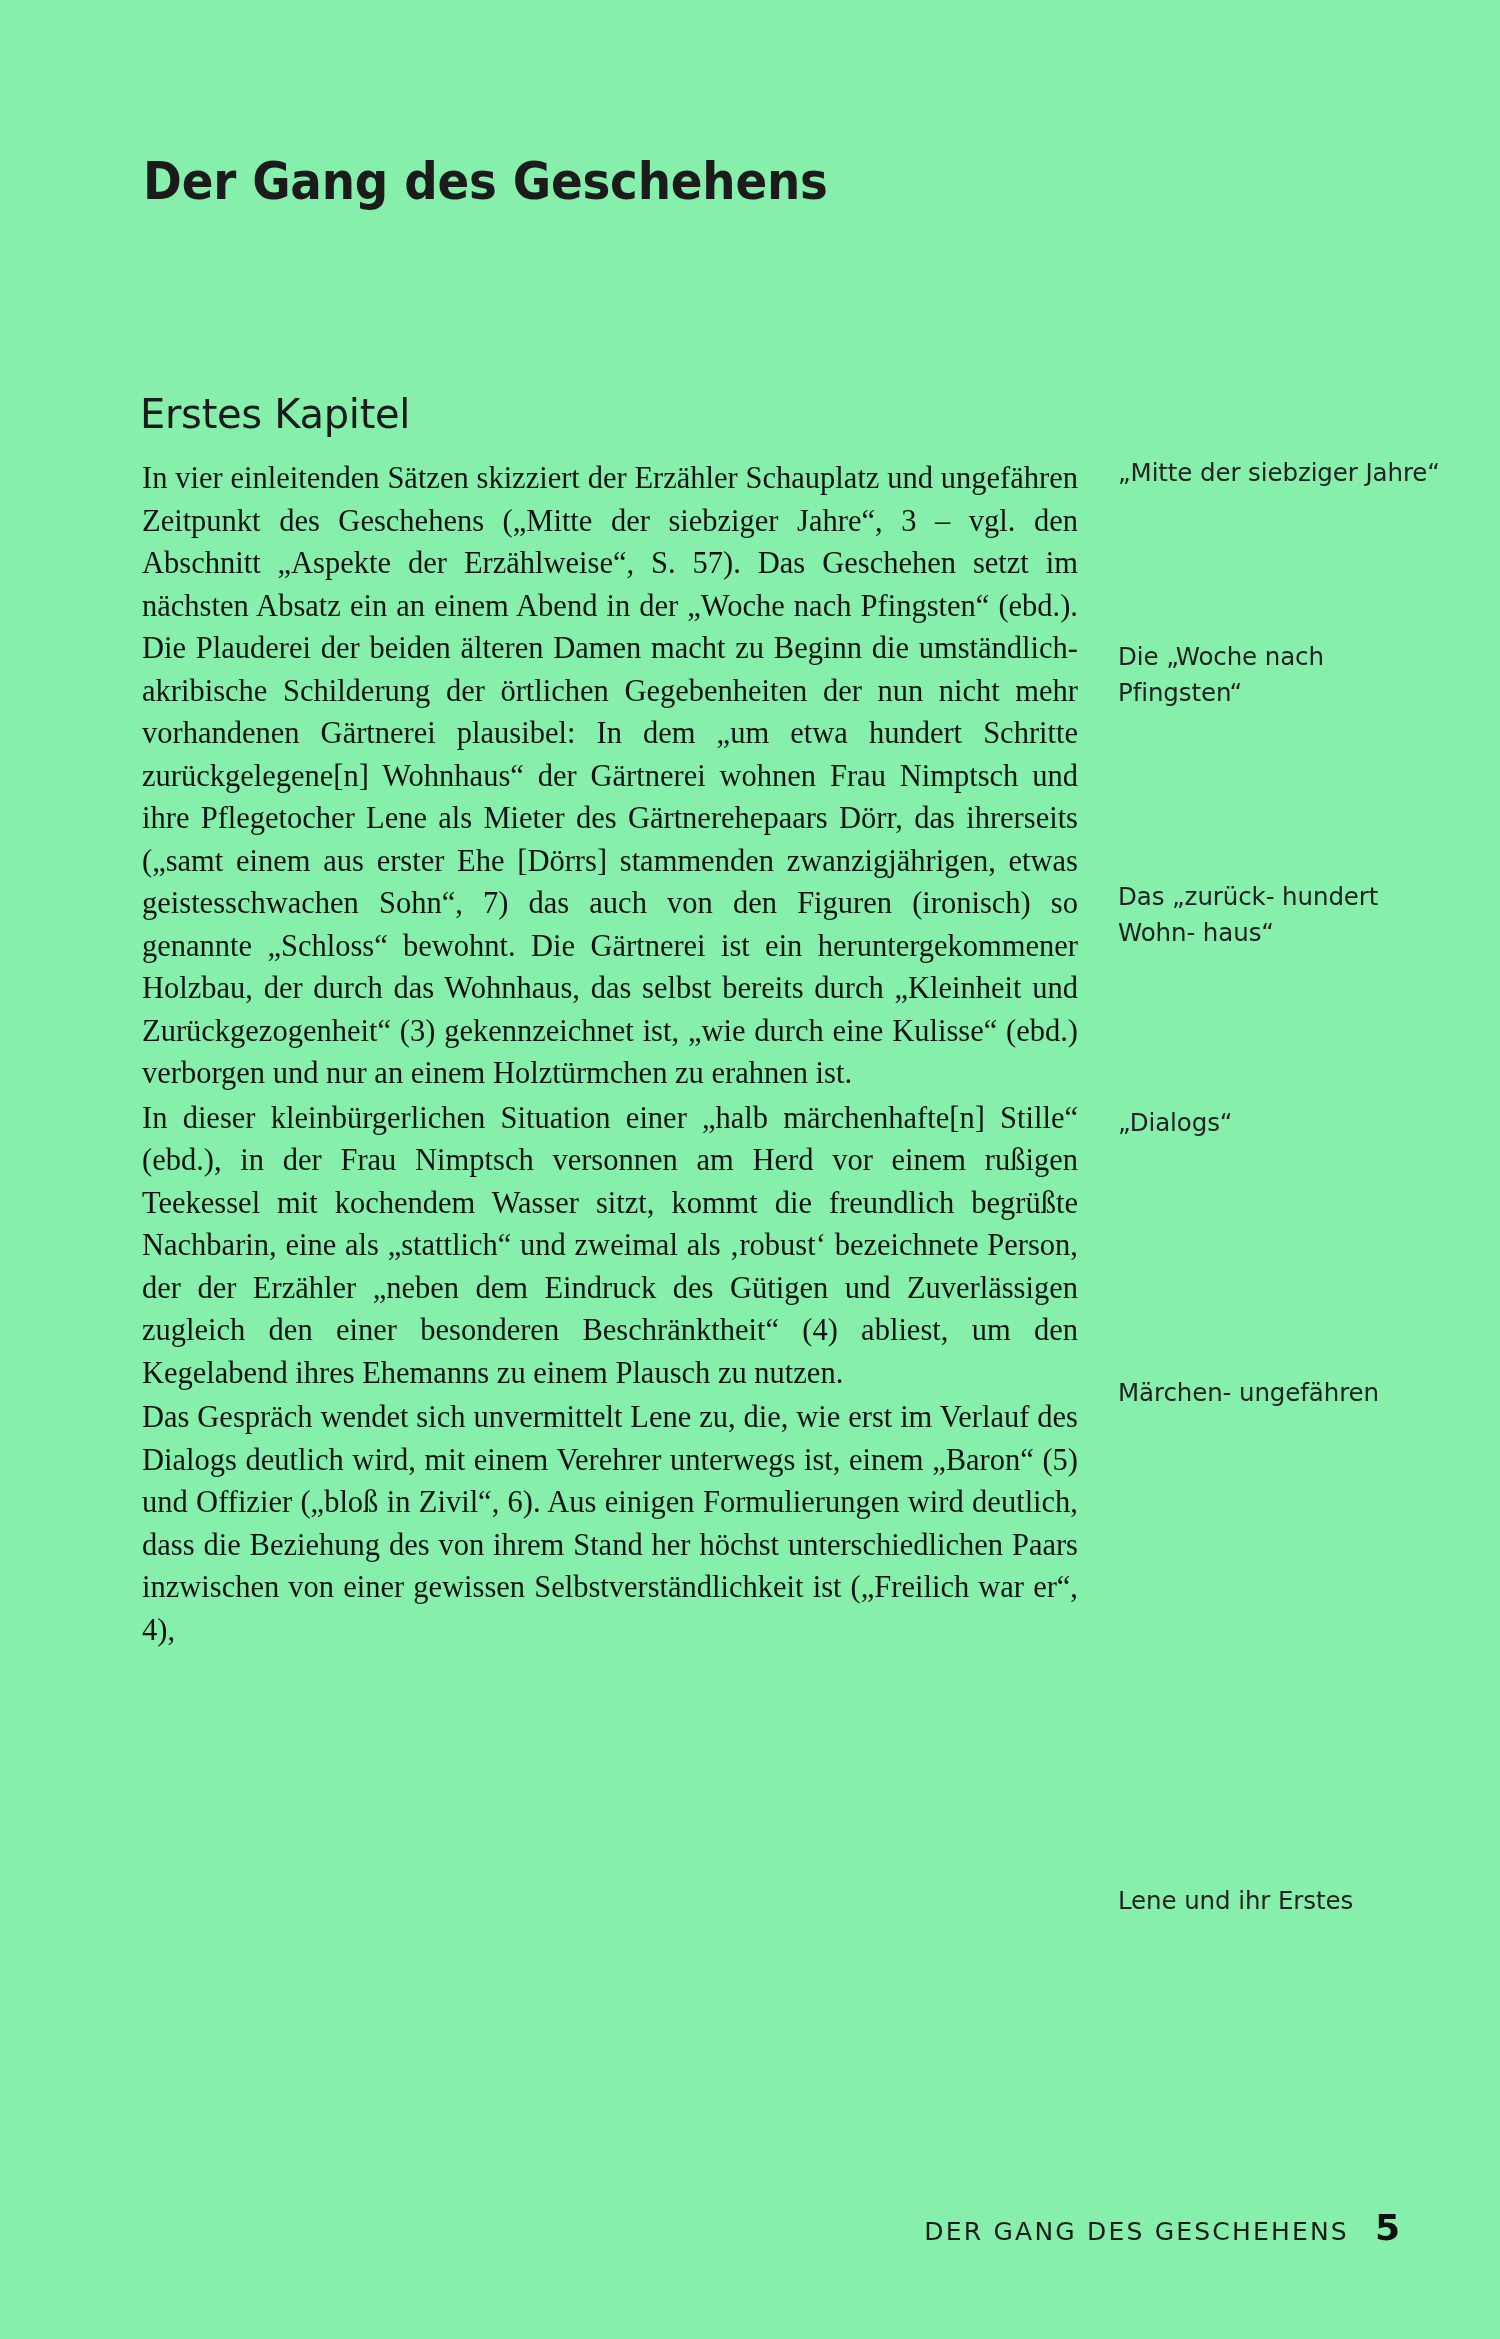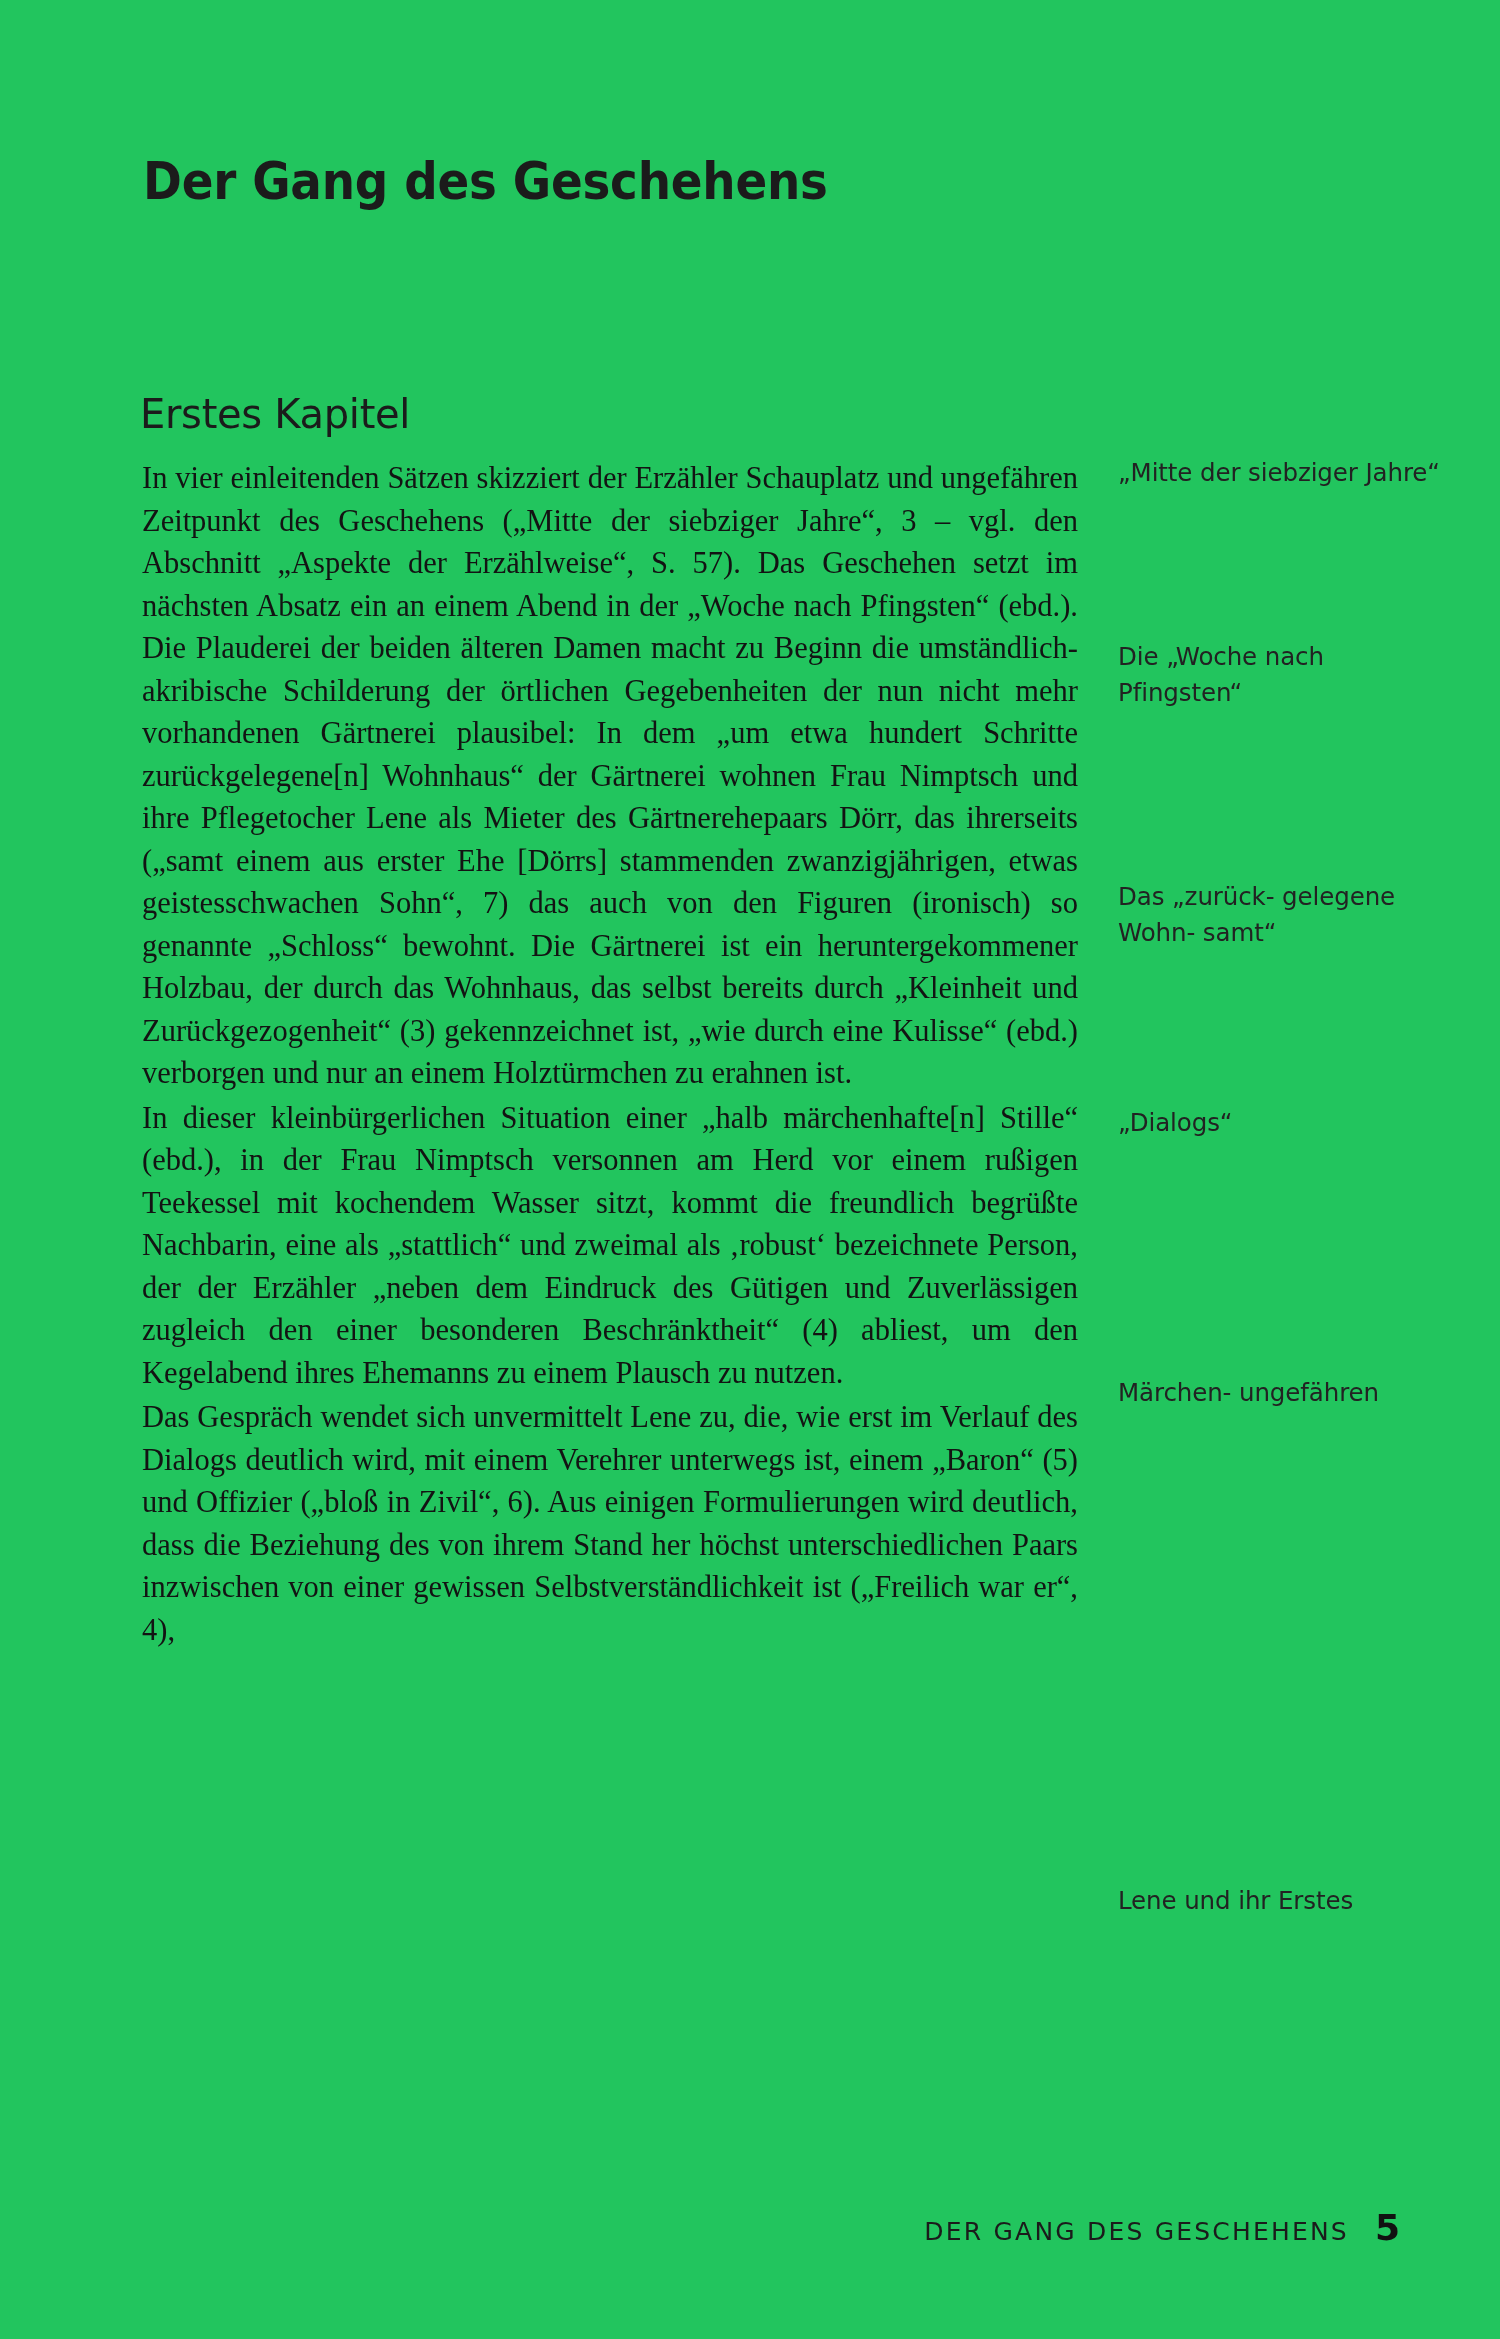--- a/index.html
+++ b/index.html
@@ -6,21 +6,21 @@
   html, body {
     margin: 0;
     padding: 0;
     background: #ffffff;
   }
 
   .page {
     position: relative;
     width: 1500px;
     height: 2339px;
-    background: #22c55e;
+    background: #86efac;
     box-sizing: border-box;
     overflow: hidden;
   }
 
   
   .page-title {
     position: absolute;
     left: 143px;
     top: 118px;
     font-family: "DejaVu Sans Condensed", "Liberation Sans Narrow", "Liberation Sans", sans-serif;
@@ -132,21 +132,21 @@
 
   <div class="body-column">
     <p class="body-paragraph">In vier einleitenden Sätzen skizziert der Erzähler Schauplatz und ungefähren Zeitpunkt des Geschehens („Mitte der siebziger Jahre“, 3 – vgl. den Abschnitt „Aspekte der Erzählweise“, S. 57). Das Geschehen setzt im nächsten Absatz ein an einem Abend in der „Woche nach Pfingsten“ (ebd.). Die Plauderei der beiden älteren Damen macht zu Beginn die umständlich-akribische Schilderung der örtlichen Gegebenheiten der nun nicht mehr vorhandenen Gärtnerei plausibel: In dem „um etwa hundert Schritte zurückgelegene[n] Wohnhaus“ der Gärtnerei wohnen Frau Nimptsch und ihre Pflegetocher Lene als Mieter des Gärtnerehepaars Dörr, das ihrerseits („samt einem aus erster Ehe [Dörrs] stammenden zwanzigjährigen, etwas geistesschwachen Sohn“, 7) das auch von den Figuren (ironisch) so genannte „Schloss“ bewohnt. Die Gärtnerei ist ein heruntergekommener Holzbau, der durch das Wohnhaus, das selbst bereits durch „Kleinheit und Zurückgezogenheit“ (3) gekennzeichnet ist, „wie durch eine Kulisse“ (ebd.) verborgen und nur an einem Holztürmchen zu erahnen ist.</p>
     <p class="body-paragraph">In dieser kleinbürgerlichen Situation einer „halb märchenhafte[n] Stille“ (ebd.), in der Frau Nimptsch versonnen am Herd vor einem rußigen Teekessel mit kochendem Wasser sitzt, kommt die freundlich begrüßte Nachbarin, eine als „stattlich“ und zweimal als ‚robust‘ bezeichnete Person, der der Erzähler „neben dem Eindruck des Gütigen und Zuverlässigen zugleich den einer besonderen Beschränktheit“ (4) abliest, um den Kegelabend ihres Ehemanns zu einem Plausch zu nutzen.</p>
     <p class="body-paragraph">Das Gespräch wendet sich unvermittelt Lene zu, die, wie erst im Verlauf des Dialogs deutlich wird, mit einem Verehrer unterwegs ist, einem „Baron“ (5) und Offizier („bloß in Zivil“, 6). Aus einigen Formulierungen wird deutlich, dass die Beziehung des von ihrem Stand her höchst unterschiedlichen Paars inzwischen von einer gewissen Selbstverständlichkeit ist („Freilich war er“, 4),</p>
   </div>
 
   <div class="margin-column">
     <div class="margin-note" style="top: 0px;">„Mitte der siebziger Jahre“</div>
     <div class="margin-note" style="top: 184px;">Die „Woche nach Pfingsten“</div>
-    <div class="margin-note" style="top: 424px;">Das „zurück- gelegene Wohn- samt“</div>
+    <div class="margin-note" style="top: 424px;">Das „zurück- hundert Wohn- haus“</div>
     <div class="margin-note" style="top: 650px;">„Dialogs“</div>
     <div class="margin-note" style="top: 920px;">Märchen- ungefähren</div>
     <div class="margin-note" style="top: 1428px;">Lene und ihr Erstes</div>
   </div>
 
   <div class="footer">
     <span class="footer-running-head">Der Gang des Geschehens</span>
     <span class="footer-page-number">5</span>
   </div>
 

